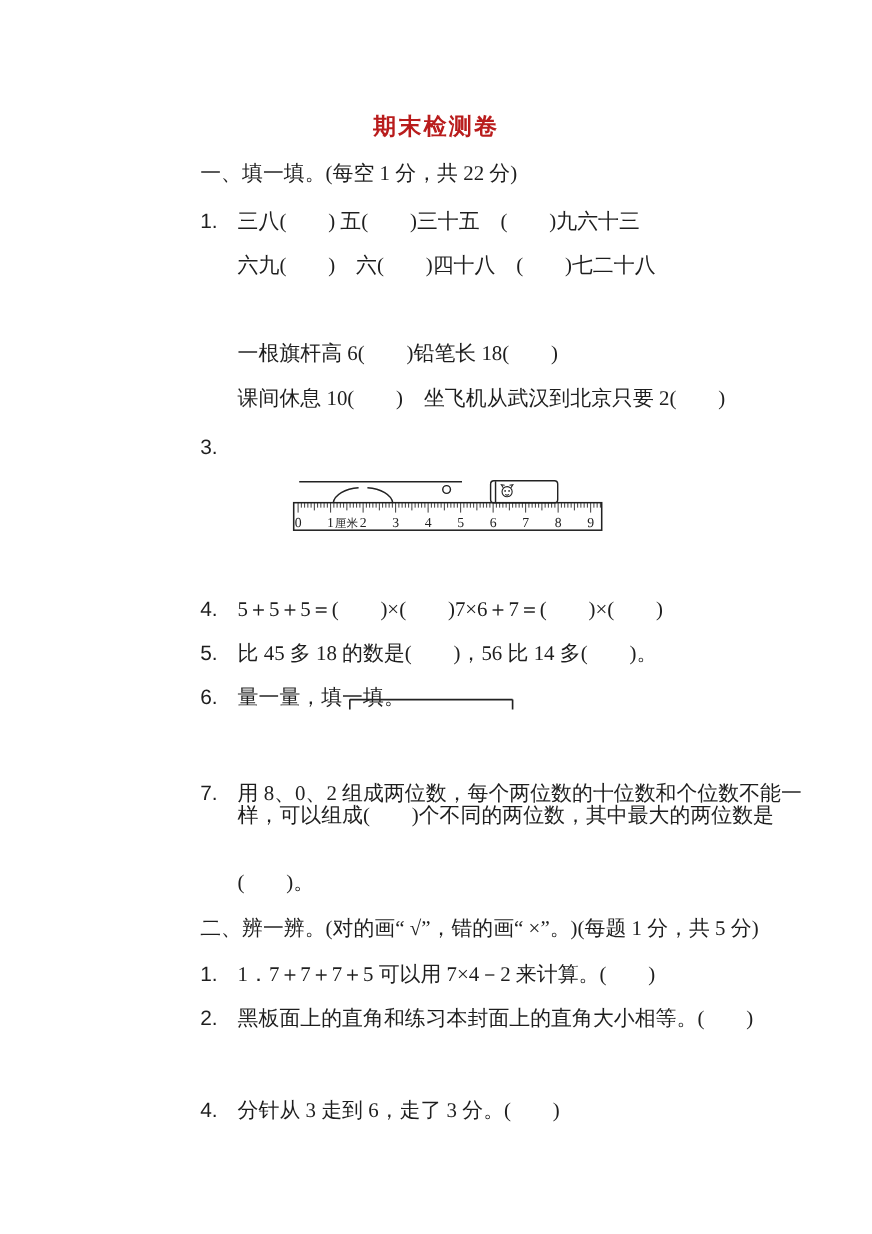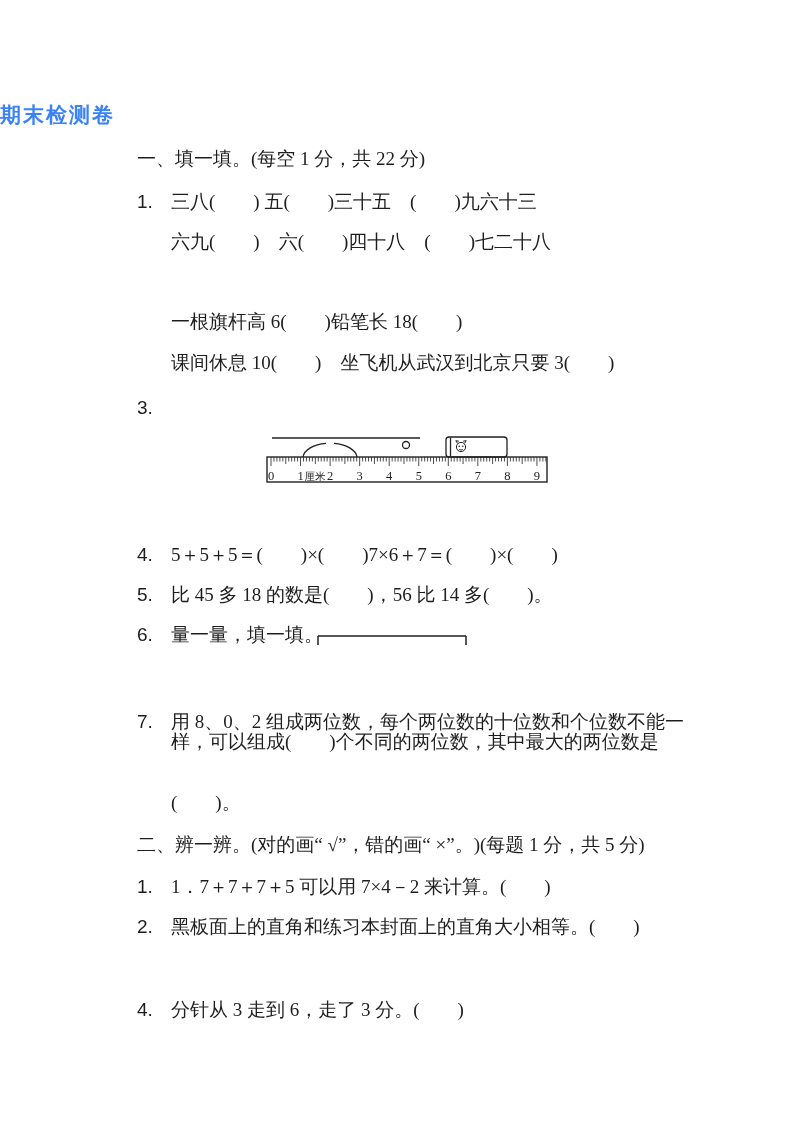--- a/index.html
+++ b/index.html
@@ -2,45 +2,45 @@
 <html><head>
 <meta charset="utf-8">
 <style>
   html,body{margin:0;padding:0;background:#fff;}
   .page{
     position:relative;width:793px;height:1122px;background:#fff;overflow:hidden;
     font-family:"Liberation Serif","DejaVu Serif",serif;
     color:#1e1e1e;font-size:19px;
   }
   .title{
-    position:absolute;top:101px;left:0;width:100%;
+    position:absolute;top:101px;left:0;width:100%;text-align:center;
     font-family:"Liberation Sans","DejaVu Sans",sans-serif;
-    font-weight:700;font-size:21px;letter-spacing:2px;color:#3b82f6;
+    font-weight:700;font-size:21px;letter-spacing:2px;color:#b91c1c;
   }
-  .line{position:absolute;white-space:pre;line-height:23px;}
+  .line{position:absolute;white-space:pre;line-height:23px;margin-left:45px;}
   .qnum{
     font-family:"Liberation Sans","DejaVu Sans",sans-serif;
     display:inline-block;width:34px;
   }
   .page svg{position:absolute;}
 </style>
 </head>
 <body>
 
 <div class="page">
 
   <div class="title">期末检测卷</div>
 
   <div class="line" style="left:137px;top:147px">一、填一填。(每空 1 分，共 22 分)</div>
 
   <div class="line" style="left:137px;top:190px"><span class="qnum">1.</span><span>三八(　　) 五(　　)三十五　(　　)九六十三</span></div>
   <div class="line" style="left:171px;top:230px">六九(　　)　六(　　)四十八　(　　)七二十八</div>
 
   <div class="line" style="left:171px;top:310px">一根旗杆高 6(　　)铅笔长 18(　　)</div>
-  <div class="line" style="left:171px;top:351px">课间休息 10(　　)　坐飞机从武汉到北京只要 3(　　)</div>
+  <div class="line" style="left:171px;top:351px">课间休息 10(　　)　坐飞机从武汉到北京只要 2(　　)</div>
 
   <div class="line" style="left:137px;top:396px"><span class="qnum">3.</span></div>
 
   <svg style="left:258px;top:430px" width="292" height="58" viewBox="0 0 292 58">
     <g stroke="#222" fill="none" stroke-width="1.3">
       <line x1="14" y1="8" x2="162" y2="8"></line>
       <path d="M45,27 A26,15 0 0 1 68,13.4"></path>
       <path d="M76,13.4 A26,15 0 0 1 99,27"></path>
       <circle cx="148" cy="15" r="3.5"></circle>
     </g>

